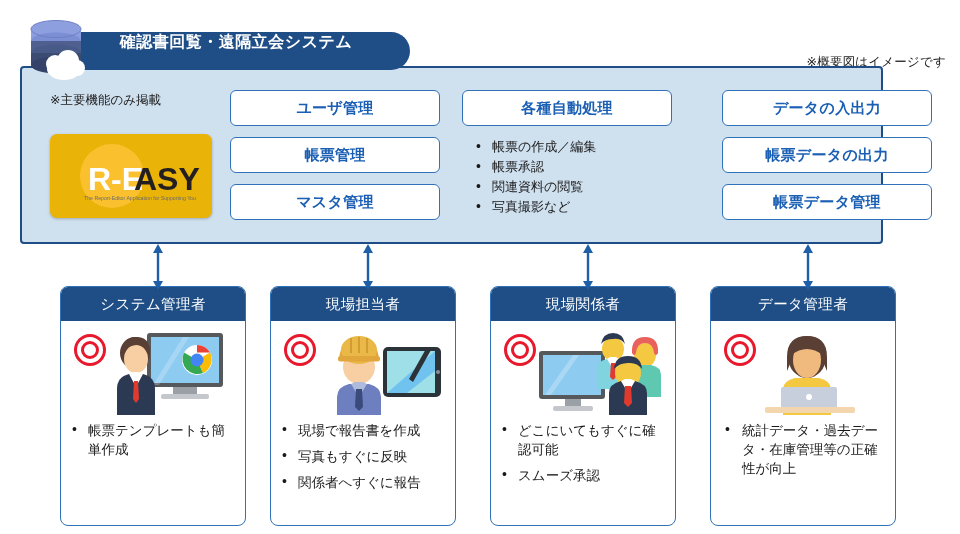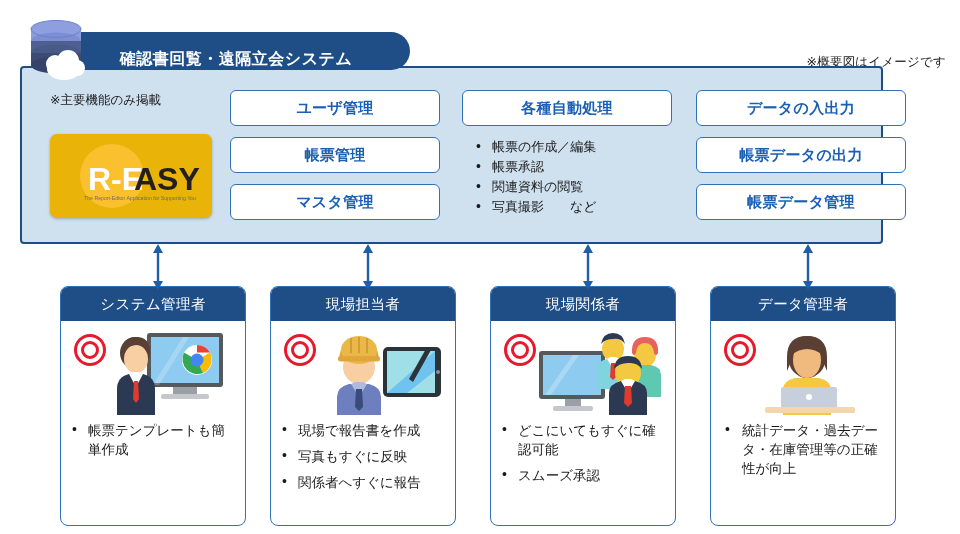--- a/index.html
+++ b/index.html
@@ -28,21 +28,21 @@
   
   .title-pill {
     position: absolute;
     left: 62px;
     top: 32px;
     width: 348px;
     height: 38px;
     background: #1f4e86;
     border-radius: 19px;
     display: flex;
-    align-items: flex-end;
+    align-items: flex-start;
     justify-content: center;
     z-index: 5;
   }
   .title-pill span {
     color: #ffffff;
     font-size: 16px;
     font-weight: bold;
     letter-spacing: .5px;
     white-space: nowrap;
   }
@@ -93,21 +93,21 @@
   }
 
   
   .fcol {
     position: absolute;
     top: 22px;
     width: 210px;
   }
   .fcol.c1 { left: 208px; }
   .fcol.c2 { left: 440px; }
-  .fcol.c3 { left: 674px; font-family: Liberation Mono, monospace; }
+  .fcol.c3 { left: 700px; font-family: Liberation Mono, monospace; }
 
   .fbtn {
     width: 100%;
     height: 36px;
     background: #ffffff;
     border: 1.6px solid #2f72b8;
     border-radius: 6px;
     display: flex;
     align-items: center;
     justify-content: center;
@@ -135,21 +135,21 @@
     white-space: nowrap;
   }
   .fsublist li::before {
     content: "•";
     position: absolute;
     left: 2px;
     top: -1px;
     font-size: 14px;
     color: #1a1a1a;
   }
-  .fsublist li .tail { margin-left: 26px; }
+  .fsublist li .tail { }
 
   
   .connector {
     position: absolute;
     width: 14px;
     height: 46px;
     top: 244px;
     z-index: 2;
   }
 

